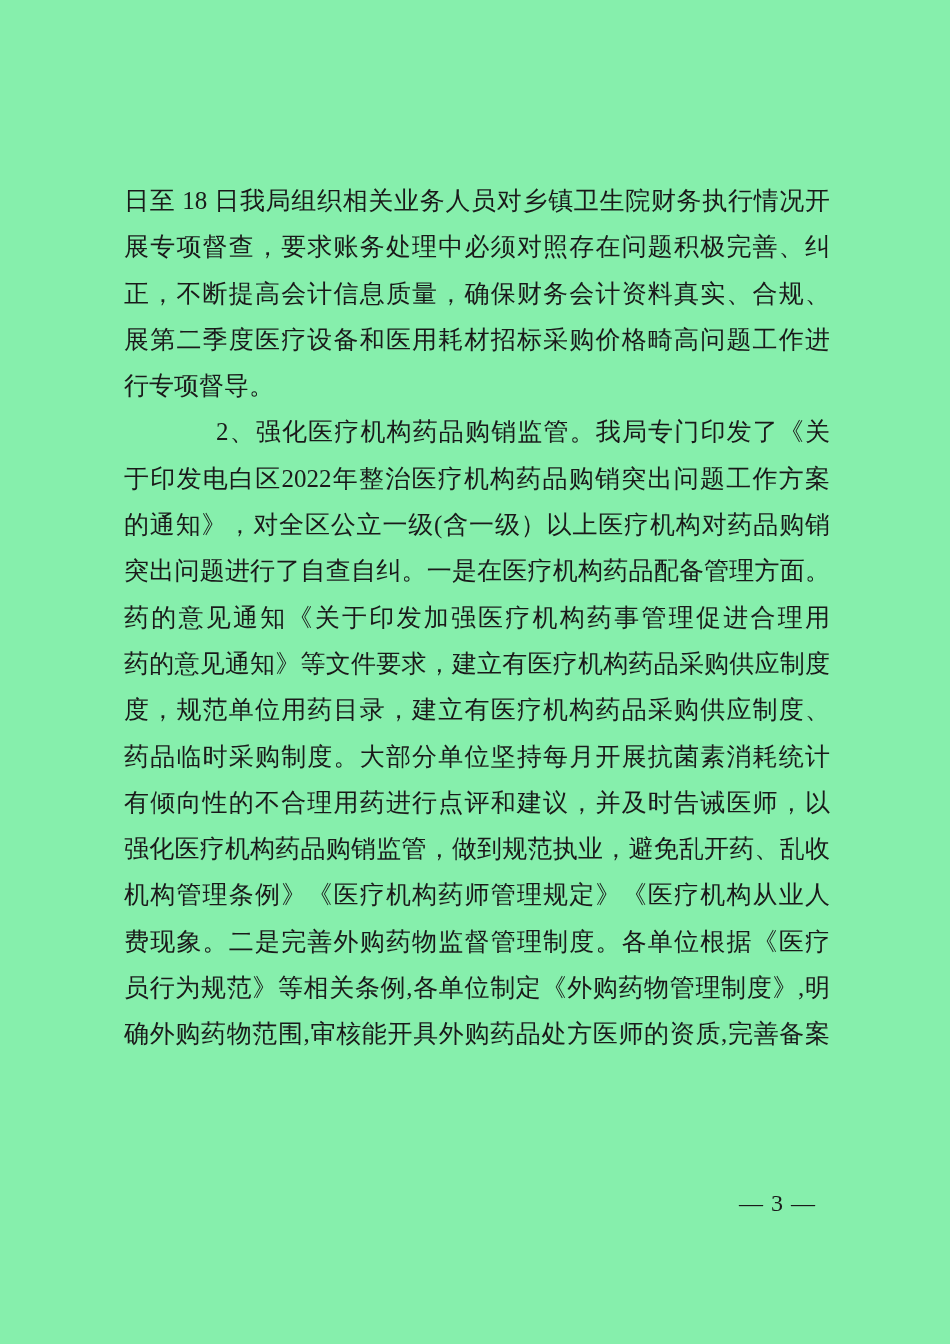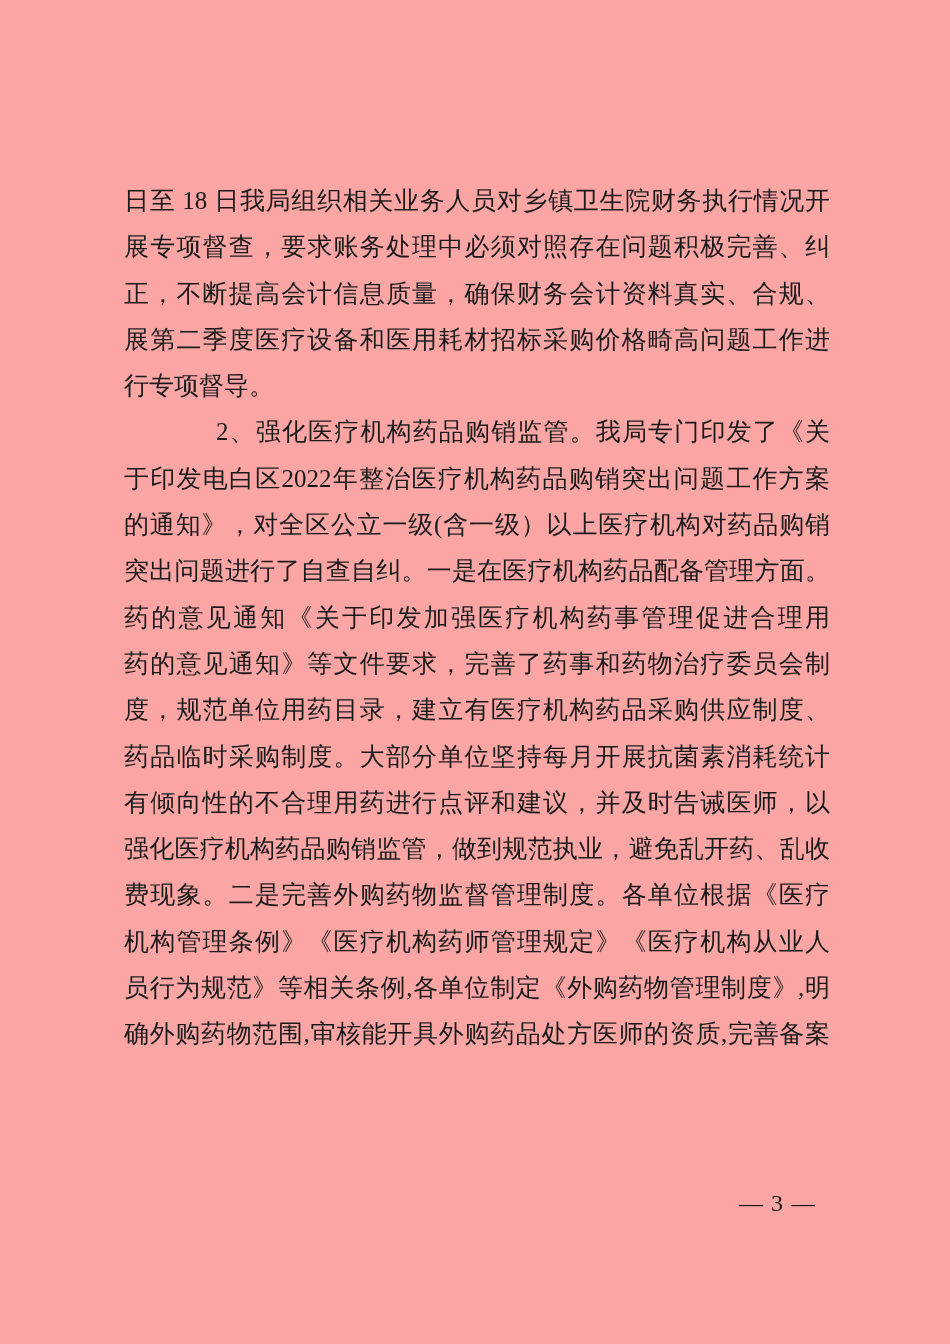--- a/index.html
+++ b/index.html
@@ -12,21 +12,21 @@
     width: 950px;
     height: 1344px;
     position: relative;
     overflow: hidden;
     font-family: "Liberation Serif", "DejaVu Serif", serif;
     color: #1a1a1a;
   }
   .page {
     position: absolute;
     inset: 0;
-    background: #fca5a5;
+    background: #86efac;
     font-family: Liberation Serif, serif;
   }
   .text-block {
     position: absolute;
     left: 124px;
     top: 178px;
     width: 706px;
     font-size: 25px;
     line-height: 46.3px;
   }
@@ -59,26 +59,26 @@
     <div class="line">日至 18 日我局组织相关业务人员对乡镇卫生院财务执行情况开</div>
     <div class="line">展专项督查，要求账务处理中必须对照存在问题积极完善、纠</div>
     <div class="line">正，不断提高会计信息质量，确保财务会计资料真实、合规、</div>
     <div class="line">展第二季度医疗设备和医用耗材招标采购价格畸高问题工作进</div>
     <div class="line end">行专项督导。</div>
     <div class="line indent">2、强化医疗机构药品购销监管。我局专门印发了《关</div>
     <div class="line">于印发电白区2022年整治医疗机构药品购销突出问题工作方案</div>
     <div class="line">的通知》，对全区公立一级(含一级）以上医疗机构对药品购销</div>
     <div class="line">突出问题进行了自查自纠。一是在医疗机构药品配备管理方面。</div>
     <div class="line">药的意见通知《关于印发加强医疗机构药事管理促进合理用</div>
-    <div class="line">药的意见通知》等文件要求，完善了药事和药物治疗委员会制</div>
+    <div class="line">药的意见通知》等文件要求，建立有医疗机构药品采购供应制度</div>
     <div class="line">度，规范单位用药目录，建立有医疗机构药品采购供应制度、</div>
     <div class="line">药品临时采购制度。大部分单位坚持每月开展抗菌素消耗统计</div>
     <div class="line">有倾向性的不合理用药进行点评和建议，并及时告诫医师，以</div>
     <div class="line">强化医疗机构药品购销监管，做到规范执业，避免乱开药、乱收</div>
+    <div class="line">机构管理条例》《医疗机构药师管理规定》《医疗机构从业人</div>
     <div class="line">费现象。二是完善外购药物监督管理制度。各单位根据《医疗</div>
-    <div class="line">机构管理条例》《医疗机构药师管理规定》《医疗机构从业人</div>
     <div class="line">员行为规范》等相关条例,各单位制定《外购药物管理制度》,明</div>
     <div class="line">确外购药物范围,审核能开具外购药品处方医师的资质,完善备案</div>
   </div>
 
   <div class="page-number">— 3 —</div>
 
 </div>
 
 </body></html>

